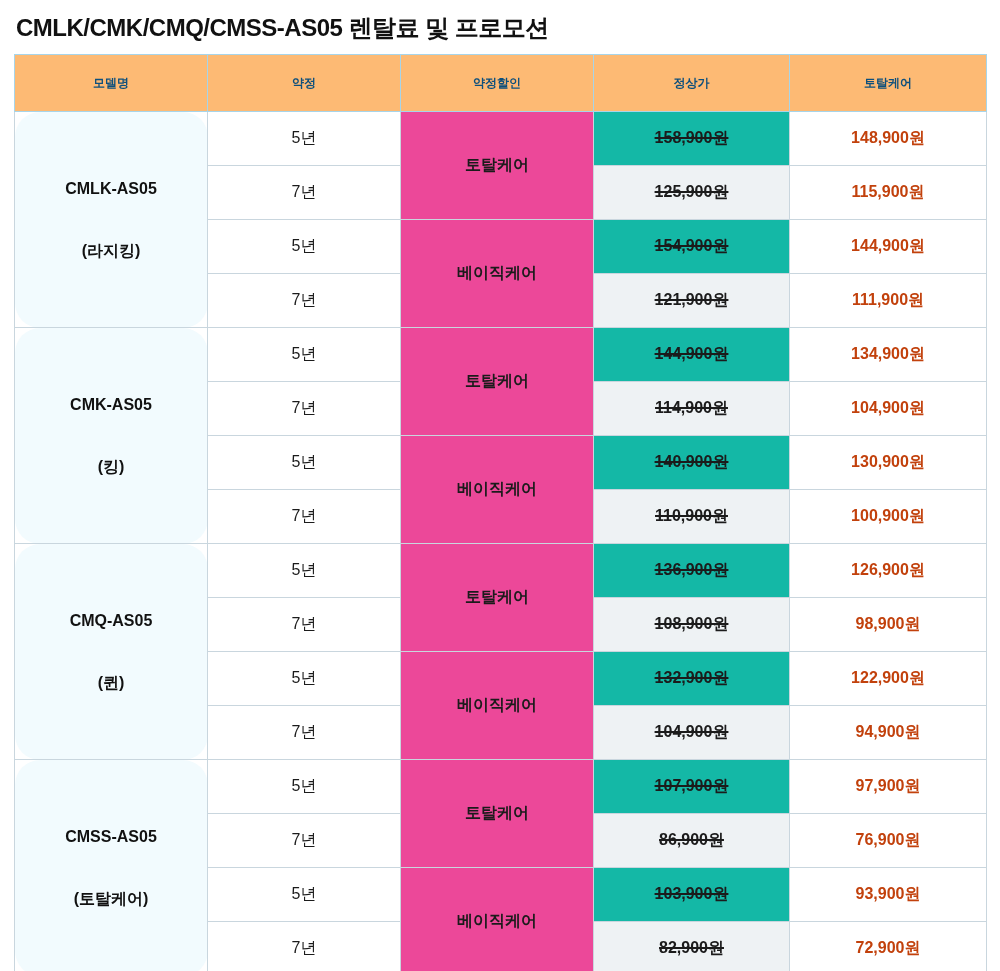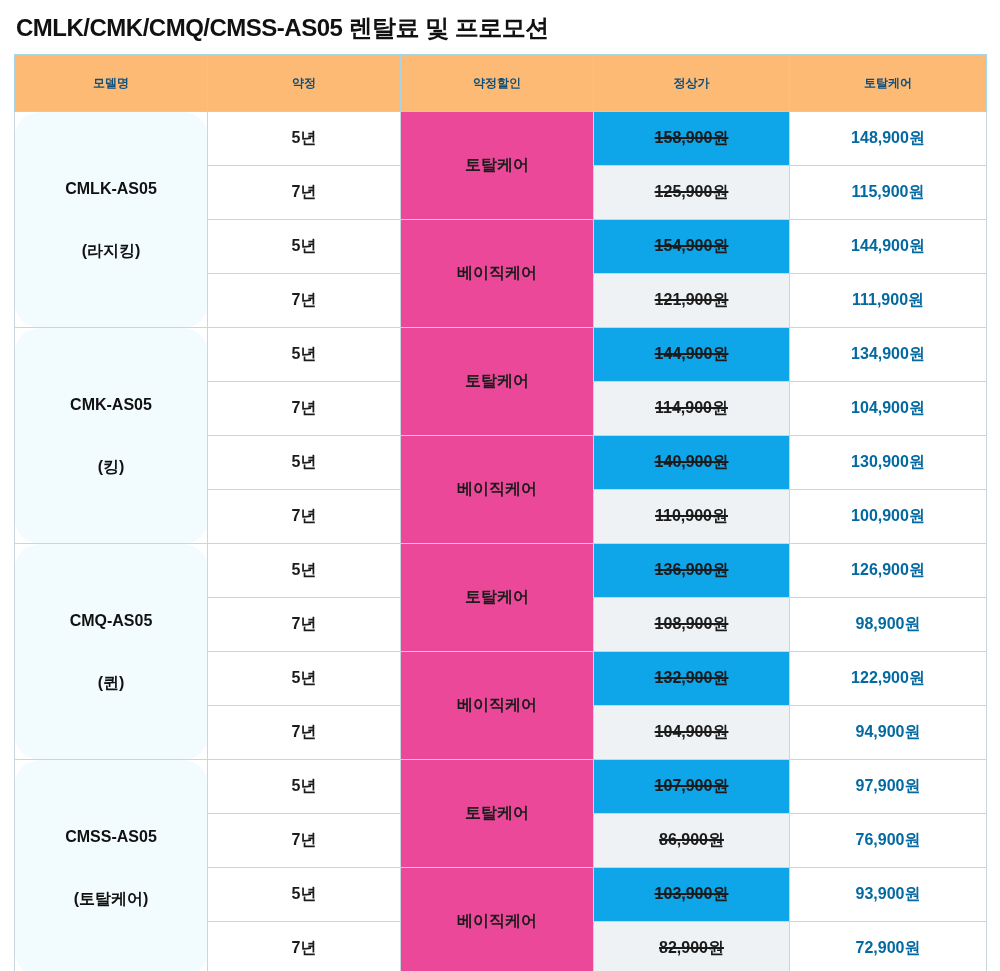--- a/index.html
+++ b/index.html
@@ -57,47 +57,47 @@
   td.model-cell {
     background: #f2fbfe;
     font-weight: bold;
     font-size: 16.5px;
     line-height: 1.45;
     color: #111111;
     border-radius: 25px;
   }
   td.term-cell {
     background: #ffffff;
-    font-weight: bold;
+    font-weight: normal;
     height: 53px;
   }
   td.care-cell {
     background: #ec4899;
     font-weight: bold;
     font-size: 16.5px;
   }
   td.price-cell {
     font-weight: bold;
     color: #1b1b1b;
   }
   td.price-cell .strike {
     text-decoration: line-through;
     text-decoration-thickness: 1.5px;
   }
   td.price-cell.shade {
     background: #eef2f4;
     text-align: center;
   }
   td.price-cell.plain {
-    background: #0ea5e9;
+    background: #14b8a6;
   }
   td.discount-cell {
     background: #ffffff;
     font-weight: bold;
-    color: #0369a1;
+    color: #c2410c;
   }
   .model-name { display: block; }
   .model-sub { display: block; margin-top: 39px; }
 </style>
 </head>
 <body>
 
 <div class="page">
   <h1 class="page-title">CMLK/CMK/CMQ/CMSS-AS05 렌탈료 및 프로모션</h1>
 

